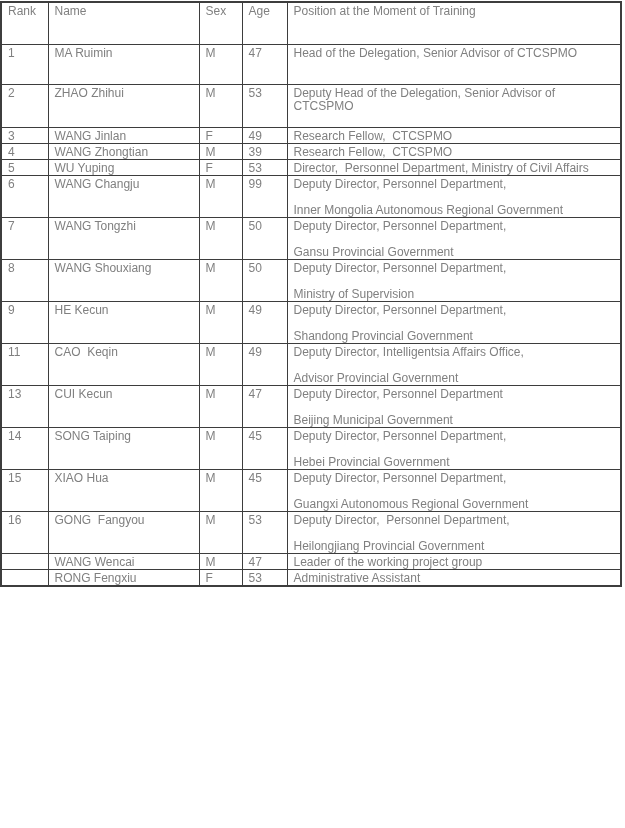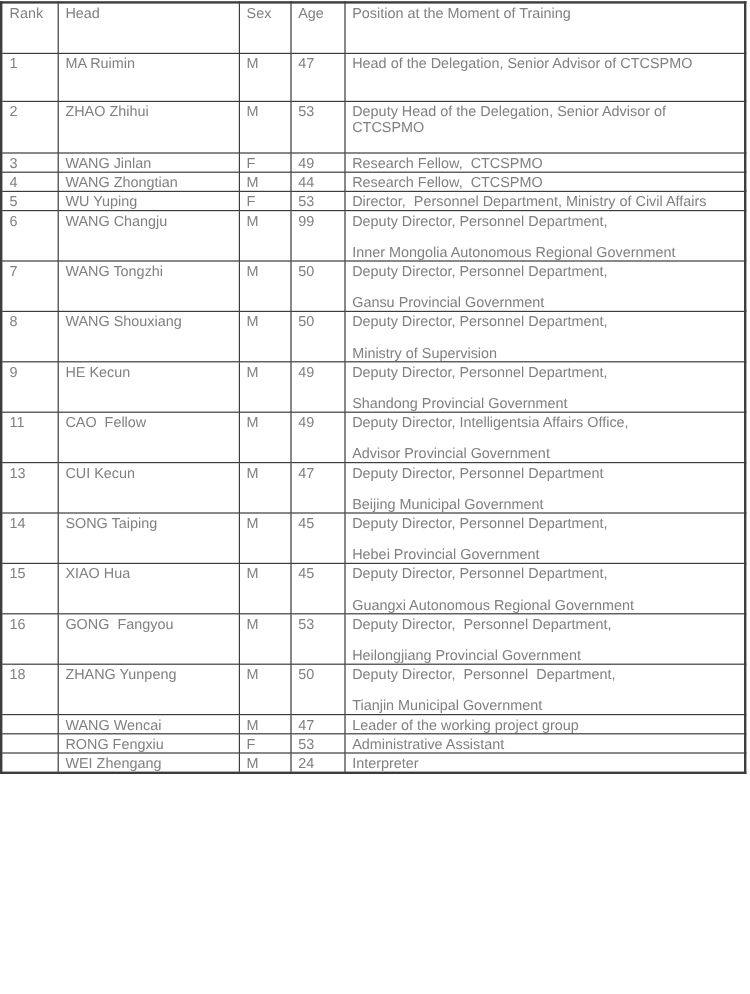--- a/index.html
+++ b/index.html
@@ -47,21 +47,21 @@
   <colgroup>
     <col class="c-rank">
     <col class="c-name">
     <col class="c-sex">
     <col class="c-age">
     <col class="c-pos">
   </colgroup>
   <thead>
     <tr class="h-head">
       <th>Rank</th>
-      <th>Head</th>
+      <th>Name</th>
       <th>Sex</th>
       <th>Age</th>
       <th>Position at the Moment of Training</th>
     </tr>
   </thead>
   <tbody>
       <tr class="h-tall1">
     <td>1</td>
     <td>MA Ruimin</td>
     <td>M</td>
@@ -80,21 +80,21 @@
     <td>3</td>
     <td>WANG Jinlan</td>
     <td>F</td>
     <td>49</td>
     <td>Research Fellow,  CTCSPMO</td>
   </tr>
       <tr class="h-single">
     <td>4</td>
     <td>WANG Zhongtian</td>
     <td>M</td>
-    <td>44</td>
+    <td>39</td>
     <td>Research Fellow,  CTCSPMO</td>
   </tr>
       <tr class="h-single">
     <td>5</td>
     <td>WU Yuping</td>
     <td>F</td>
     <td>53</td>
     <td>Director,  Personnel Department, Ministry of Civil Affairs</td>
   </tr>
       <tr class="h-double">
@@ -128,21 +128,21 @@
     <td>9</td>
     <td>HE Kecun</td>
     <td>M</td>
     <td>49</td>
     <td>Deputy Director, Personnel Department,
 
 Shandong Provincial Government</td>
   </tr>
       <tr class="h-double">
     <td>11</td>
-    <td>CAO  Fellow</td>
+    <td>CAO  Keqin</td>
     <td>M</td>
     <td>49</td>
     <td>Deputy Director, Intelligentsia Affairs Office,
 
 Advisor Provincial Government</td>
   </tr>
       <tr class="h-double">
     <td>13</td>
     <td>CUI Kecun</td>
     <td>M</td>
@@ -171,44 +171,28 @@
   </tr>
       <tr class="h-double">
     <td>16</td>
     <td>GONG  Fangyou</td>
     <td>M</td>
     <td>53</td>
     <td>Deputy Director,  Personnel Department,
 
 Heilongjiang Provincial Government</td>
   </tr>
-      <tr class="h-double">
-    <td>18</td>
-    <td>ZHANG Yunpeng</td>
-    <td>M</td>
-    <td>50</td>
-    <td>Deputy Director,  Personnel  Department,
-
-Tianjin Municipal Government</td>
-  </tr>
       <tr class="h-single">
     <td></td>
     <td>WANG Wencai</td>
     <td>M</td>
     <td>47</td>
     <td>Leader of the working project group</td>
   </tr>
       <tr class="h-single">
     <td></td>
     <td>RONG Fengxiu</td>
     <td>F</td>
     <td>53</td>
     <td>Administrative Assistant</td>
   </tr>
-      <tr class="h-single">
-    <td></td>
-    <td>WEI Zhengang</td>
-    <td>M</td>
-    <td>24</td>
-    <td>Interpreter</td>
-  </tr>
     </tbody>
 </table>
 
 </body></html>

